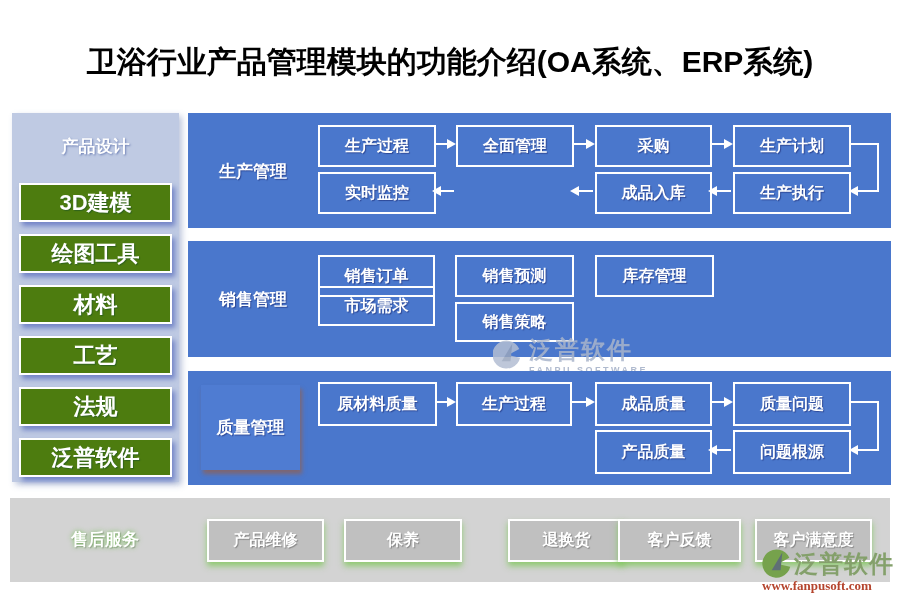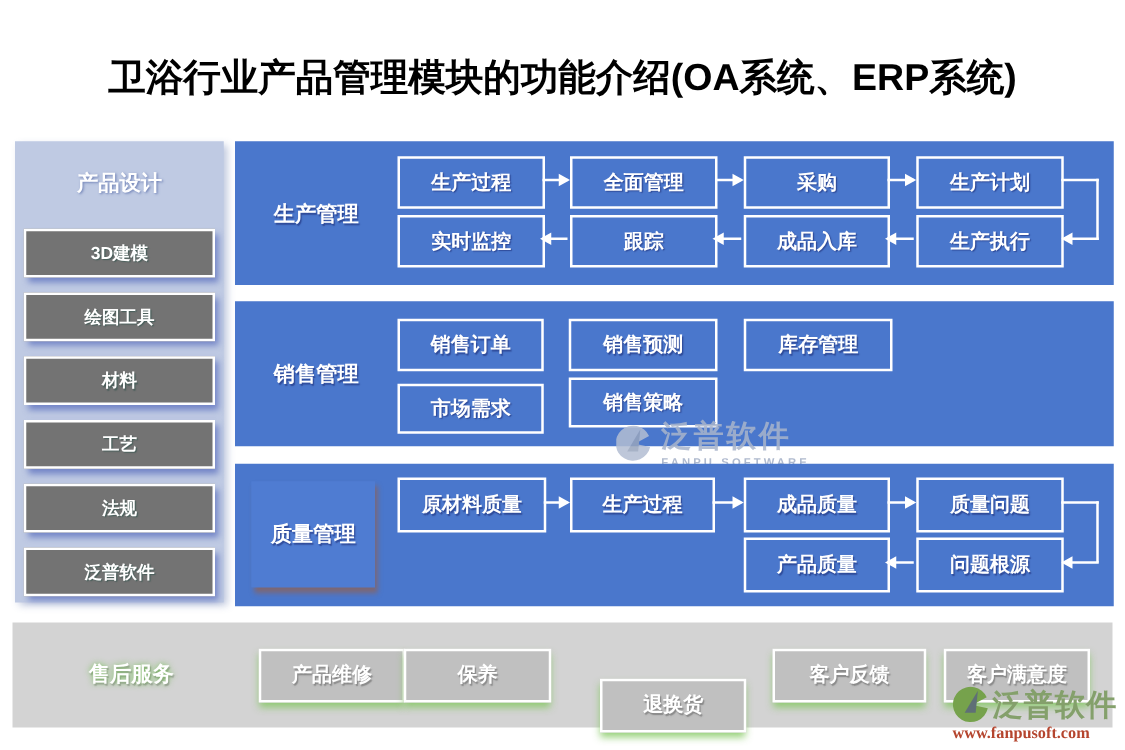--- a/index.html
+++ b/index.html
@@ -8,23 +8,23 @@
 
   .title{position:absolute;top:42px;left:0;width:100%;text-align:center;
          font-size:30px;font-weight:bold;color:#000;letter-spacing:0px;}
 
   
   .sidebar{position:absolute;left:12px;top:113px;width:167px;height:369px;
            background:#bfcae3;box-shadow:3px 3px 6px rgba(110,130,180,.45);}
   .sidebar-header{position:absolute;top:22px;left:0;width:100%;text-align:center;
                   color:#fff;font-weight:bold;font-size:17px;
                   text-shadow:1px 1px 2px rgba(90,110,170,.8);}
-  .side-btn{position:absolute;left:7px;width:149px;height:35px;background:#737373;
+  .side-btn{position:absolute;left:7px;width:149px;height:35px;background:#4d7c0f;
             border:2px solid #fff;box-shadow:3px 4px 5px rgba(90,110,190,.75);
-            color:#fff;font-weight:bold;font-size:14px;
+            color:#fff;font-weight:bold;font-size:22px;
             display:flex;align-items:center;justify-content:center;
             text-shadow:1px 1px 1px rgba(0,60,50,.4);}
 
   
   .panel{position:absolute;left:188px;width:703px;background:#4a77cc;}
   .panel.p1{top:113px;height:115px;}
   .panel.p2{top:241px;height:116px;}
   .panel.p3{top:371px;height:114px;}
 
   .section-label{position:absolute;width:116px;text-align:center;color:#fff;
@@ -91,42 +91,41 @@
 
   <div class="panel p1"></div>
   <div class="section-label" style="left:195px;top:160px;">生产管理</div>
 
   <div class="fbox" style="left:318px;top:125px;width:114px;height:38px;">生产过程</div>
   <div class="fbox" style="left:456px;top:125px;width:114px;height:38px;">全面管理</div>
   <div class="fbox" style="left:595px;top:125px;width:113px;height:38px;">采购</div>
   <div class="fbox" style="left:318px;top:172px;width:114px;height:38px;">实时监控</div>
 
   <div class="fbox" style="left:733px;top:125px;width:114px;height:38px;">生产计划</div>
-  <div class="fbox" style="left:456px;top:172px;width:114px;height:38px;">跟踪</div>
   <div class="fbox" style="left:595px;top:172px;width:113px;height:38px;font-family:Liberation Mono, monospace;">成品入库</div>
   <div class="fbox" style="left:733px;top:172px;width:114px;height:38px;">生产执行</div>
 
   <div class="arrow arrow-r" style="left:434px;top:143px;width:20px;"></div>
   <div class="arrow arrow-r" style="left:572px;top:143px;width:21px;"></div>
   <div class="arrow arrow-r" style="left:710px;top:143px;width:21px;"></div>
   <div class="arrow arrow-l" style="left:434px;top:190px;width:20px;"></div>
   <div class="arrow arrow-l" style="left:572px;top:190px;width:21px;"></div>
   <div class="arrow arrow-l" style="left:710px;top:190px;width:21px;"></div>
 
   <div class="arrow" style="left:849px;top:143px;width:30px;"></div>
   <div class="vline" style="left:877px;top:143px;height:49px;"></div>
   <div class="arrow arrow-l" style="left:851px;top:190px;width:28px;"></div>
 
   <div class="panel p2"></div>
   <div class="section-label" style="left:195px;top:288px;">销售管理</div>
 
   <div class="fbox" style="left:318px;top:255px;width:113px;height:38px;">销售订单</div>
   <div class="fbox" style="left:455px;top:255px;width:115px;height:38px;font-family:Liberation Serif, serif;">销售预测</div>
   <div class="fbox" style="left:595px;top:255px;width:115px;height:38px;">库存管理</div>
-  <div class="fbox" style="left:318px;top:307px;width:113px;height:36px;">市场需求</div>
+  <div class="fbox" style="left:318px;top:286px;width:113px;height:36px;">市场需求</div>
   <div class="fbox" style="left:455px;top:302px;width:115px;height:36px;">销售策略</div>
 
   <div class="watermark">
     <svg class="wm-icon" viewBox="0 0 32 34">
       <path d="M30 10 A16 16 0 1 0 31 20 L17 17 Z" fill="#b3bed3"></path>
       <path d="M10 24 L22 4 L20 24 Z" fill="#98a5bd"></path>
     </svg>
     <div class="wm-text">
       <div class="wm-name">泛普软件</div>
       <div class="wm-sub">FANPU SOFTWARE</div>
@@ -148,22 +147,22 @@
   <div class="arrow arrow-r" style="left:710px;top:401px;width:21px;"></div>
   <div class="arrow arrow-l" style="left:710px;top:449px;width:21px;"></div>
 
   <div class="arrow" style="left:849px;top:401px;width:30px;"></div>
   <div class="vline" style="left:877px;top:401px;height:49px;"></div>
   <div class="arrow arrow-l" style="left:851px;top:449px;width:28px;"></div>
 
   <div class="footer-bar"></div>
   <div class="footer-label">售后服务</div>
   <div class="foot-btn" style="left:207px;width:113px;">产品维修</div>
-  <div class="foot-btn" style="left:323px;width:114px;">保养</div>
-  <div class="foot-btn" style="left:480px;width:113px;margin-top:24px;">退换货</div>
+  <div class="foot-btn" style="left:344px;width:114px;">保养</div>
+  <div class="foot-btn" style="left:508px;width:113px;">退换货</div>
   <div class="foot-btn" style="left:618px;width:119px;">客户反馈</div>
   <div class="foot-btn" style="left:755px;width:113px;">客户满意度</div>
 
   <div class="brand">
     <div class="brand-row">
       <svg class="brand-icon" viewBox="0 0 32 34">
         <path d="M30 10 A16 16 0 1 0 31 20 L17 17 Z" fill="#76a24c"></path>
         <path d="M10 24 L22 4 L20 24 Z" fill="#5f6f76"></path>
       </svg>
       <div class="brand-name">泛普软件</div>

